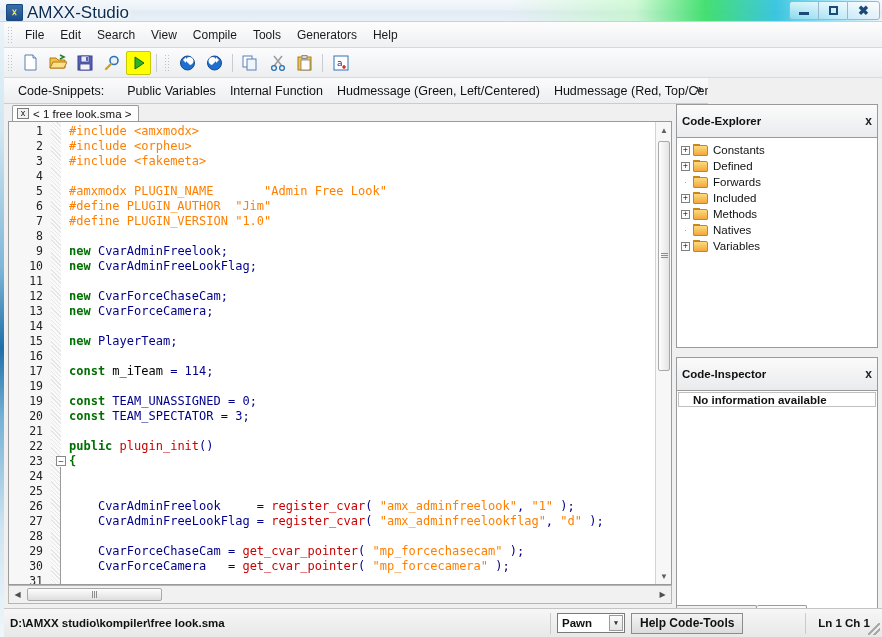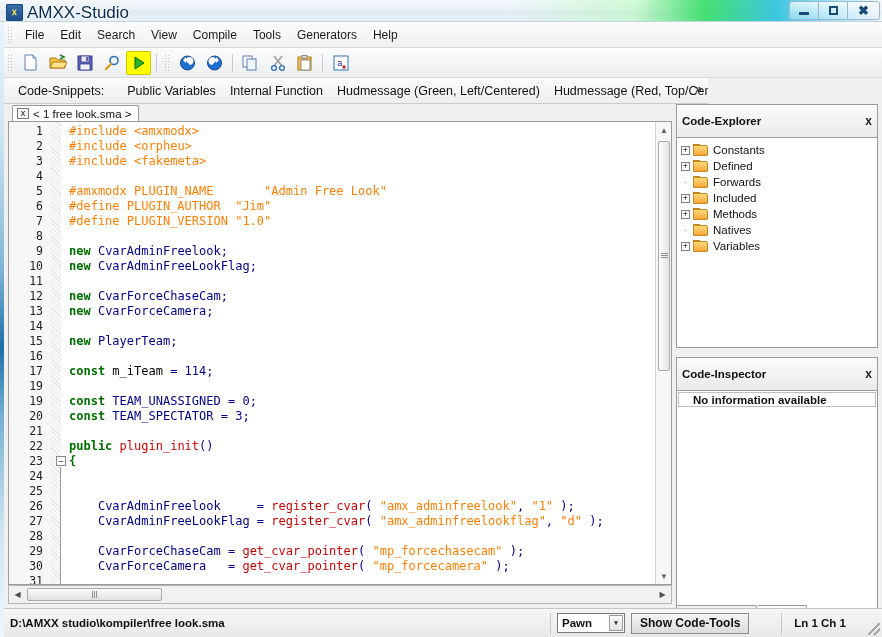--- a/index.html
+++ b/index.html
@@ -289,21 +289,21 @@
     font-size:7px;color:#333;
   }
   .sb-button{
     margin-left:6px;height:21px;padding:0 8px;
     background:linear-gradient(to bottom,#f4f4f4,#dcdcdc);
     border:1px solid #8c8c8c;box-sizing:border-box;
     display:flex;align-items:center;font-size:12px;color:#111;
     white-space:nowrap;
   }
   .sb-lnch{
-    margin-left:auto;margin-right:36px;font-size:11.5px;color:#111;white-space:nowrap;
+    margin-left:auto;margin-right:12px;font-size:11.5px;color:#111;white-space:nowrap;
     border-left:1px solid #cacaca;padding-left:12px;height:21px;display:flex;align-items:center;
   }
   .grip-corner{
     position:absolute;right:2px;bottom:2px;width:12px;height:12px;
     background-image:
       linear-gradient(135deg,transparent 45%,#a8a8a8 45%,#a8a8a8 55%,transparent 55%),
       linear-gradient(135deg,transparent 70%,#a8a8a8 70%,#a8a8a8 80%,transparent 80%);
   }
   svg{display:block;}
 </style>
@@ -620,18 +620,18 @@
       <div class="dtab inactive">Notes</div>
     </div>
   </div>
 
   <div class="statusbar">
     <div class="sb-path">D:\AMXX studio\kompiler\free look.sma</div>
     <div class="sb-combo">
       <span>Pawn</span>
       <span class="arrowbox">▾</span>
     </div>
-    <div class="sb-button">Show Code-Tools</div>
+    <div class="sb-button">Help Code-Tools</div>
     <div class="sb-lnch">Ln 1 Ch 1</div>
     <div class="grip-corner"></div>
   </div>
 
 </div>
 
 </body></html>

